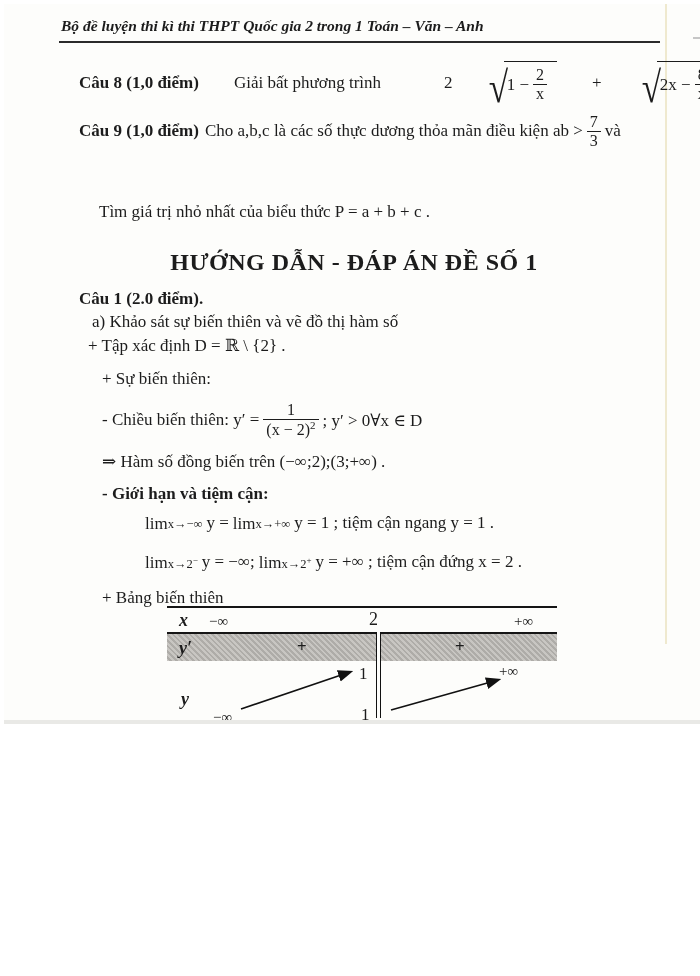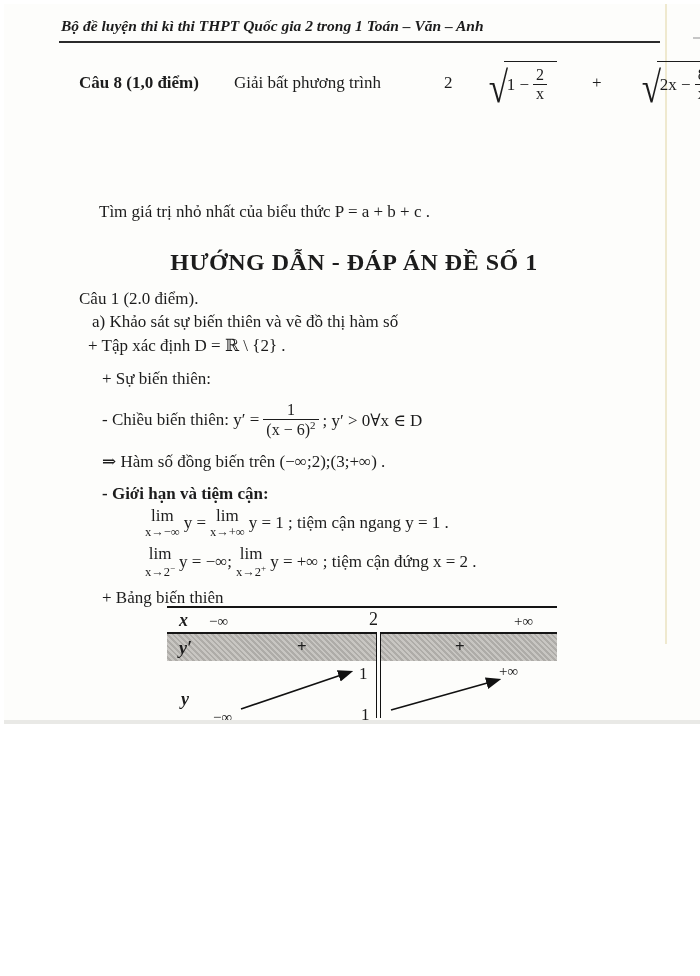--- a/index.html
+++ b/index.html
@@ -25,21 +25,21 @@
   .frac .num{padding:0 3px;}
   .frac .den{border-top:1.5px solid #1c1c1c;padding:0 3px;}
   .frac sup{font-size:11px;line-height:1;}
   
   .sqrt{display:inline-flex;align-items:flex-end;margin:0 2px;}
   .sqrt-sign{font-size:44px;line-height:36px;margin-right:-4px;font-weight:400;
              transform:scaleX(.8);transform-origin:bottom right;}
   .radicand{border-top:1.7px solid #1c1c1c;min-height:42px;display:inline-flex;
             align-items:center;padding:2px 6px 0 3px;}
   
-  .lim{display:inline-flex;flex-direction:column;align-items:center;line-height:1;margin:0 4px;}
+  .lim{display:inline-flex;flex-direction:row;align-items:center;line-height:1;margin:0 4px;}
   .lim .w{font-size:17px;}
   .lim .s{font-size:12.5px;margin-top:2px;white-space:nowrap;}
   .lim .s sup{font-size:9px;}
   
   .title{position:absolute;top:245px;left:0;width:100%;text-align:center;
          font-size:24px;font-weight:bold;letter-spacing:.5px;}
   
   .bbt{position:absolute;top:602px;left:163px;width:390px;height:128px;}
   .bbt .l-top{position:absolute;top:0;left:0;right:0;height:2px;background:#151515;}
   .bbt .l-mid{position:absolute;top:26px;left:0;right:0;height:1.8px;background:#151515;}
@@ -101,36 +101,45 @@
           <span>2x −</span>
           <span class="frac">
             <span class="num">8</span>
             <span class="den">x</span>
           </span>
         </span>
       </span>
     <span style="margin-left:4px;">≥ x .</span>
   </div>
 
+  <div class="row" style="top:104px;left:75px;height:46px;">
+    <span class="blabel">Câu 9 (1,0 điểm)</span>
+    <span>Cho a,b,c là các số thực dương thỏa mãn điều kiện ab &gt;</span>
+    <span class="frac">
+        <span class="num">7</span>
+        <span class="den">3</span>
+      </span>
+    <span>và</span>
+  </div>
 
 
   <div class="row" style="top:198px;left:95px;">Tìm giá trị nhỏ nhất của biểu thức P = a + b + c .</div>
 
   <div class="title">HƯỚNG DẪN - ĐÁP ÁN ĐỀ SỐ 1</div>
 
-  <div class="row" style="top:285px;left:75px;font-weight:normal;">Câu 1 (2.0 điểm).</div>
+  <div class="row" style="top:285px;left:75px;font-weight:bold;">Câu 1 (2.0 điểm).</div>
   <div class="row" style="top:308px;left:88px;">a) Khảo sát sự biến thiên và vẽ đồ thị hàm số</div>
   <div class="row" style="top:331px;left:84px;">+ Tập xác định D = ℝ \ {2} .</div>
   <div class="row" style="top:365px;left:98px;">+ Sự biến thiên:</div>
 
   <div class="row" style="top:390px;left:98px;height:52px;">
     <span>- Chiều biến thiên: y′ =</span>
     <span class="frac">
         <span class="num">1</span>
-        <span class="den"><span>(x − 6)</span><sup>2</sup></span>
+        <span class="den"><span>(x − 2)</span><sup>2</sup></span>
       </span>
     <span>; y′ &gt; 0∀x ∈ D</span>
   </div>
 
   <div class="row" style="top:447px;left:98px;">⇒ Hàm số đồng biến trên (−∞;2);(3;+∞) .</div>
   <div class="row" style="top:480px;left:98px;font-weight:bold;">- Giới hạn và tiệm cận:</div>
 
   <div class="row" style="top:502px;left:137px;height:34px;">
     <span class="lim">
         <span class="w">lim</span>

